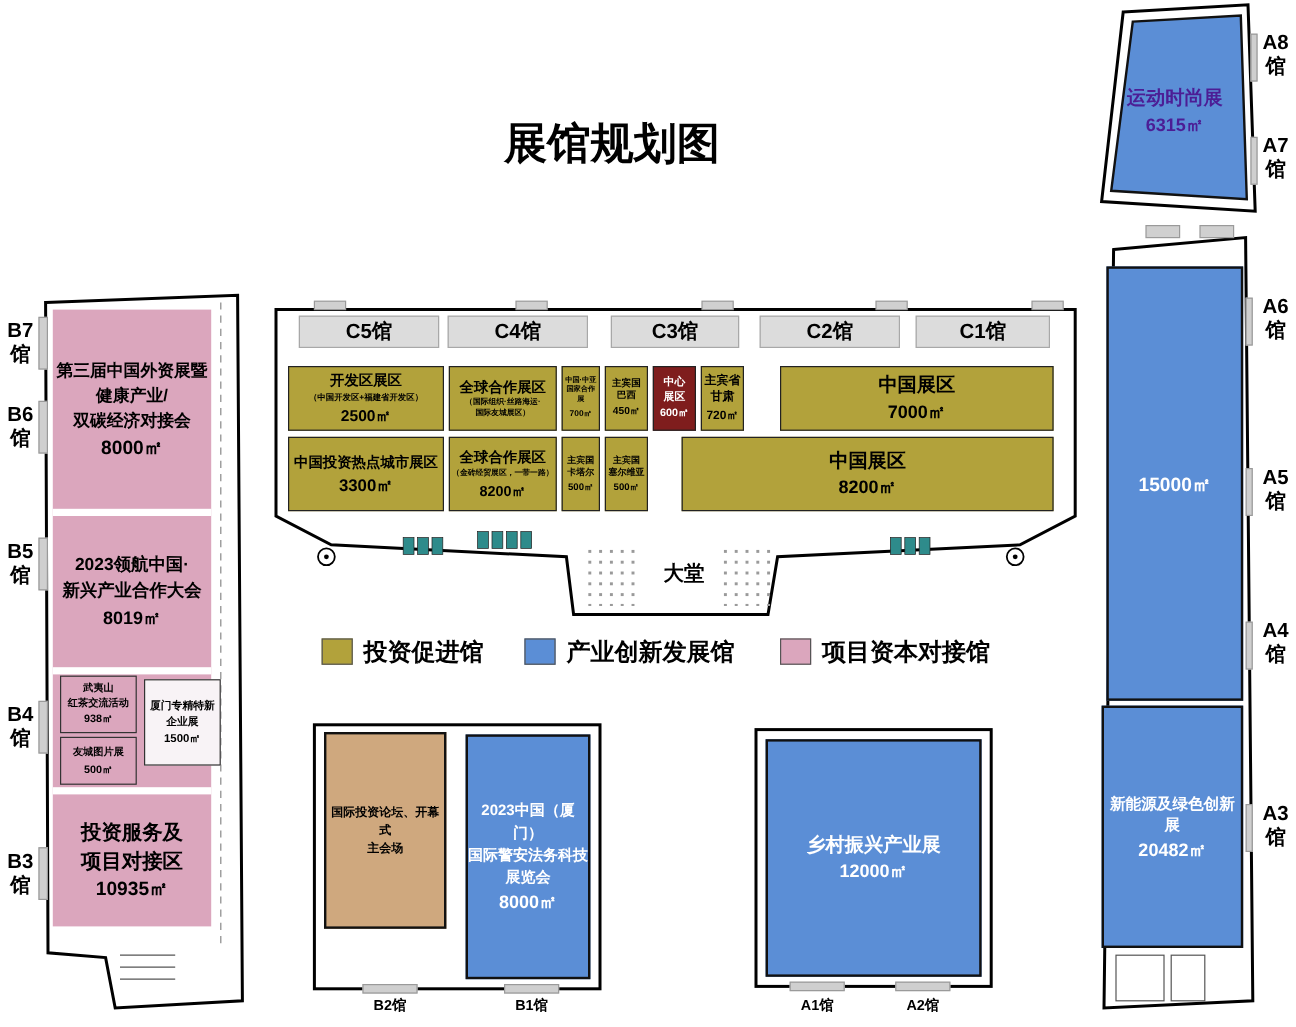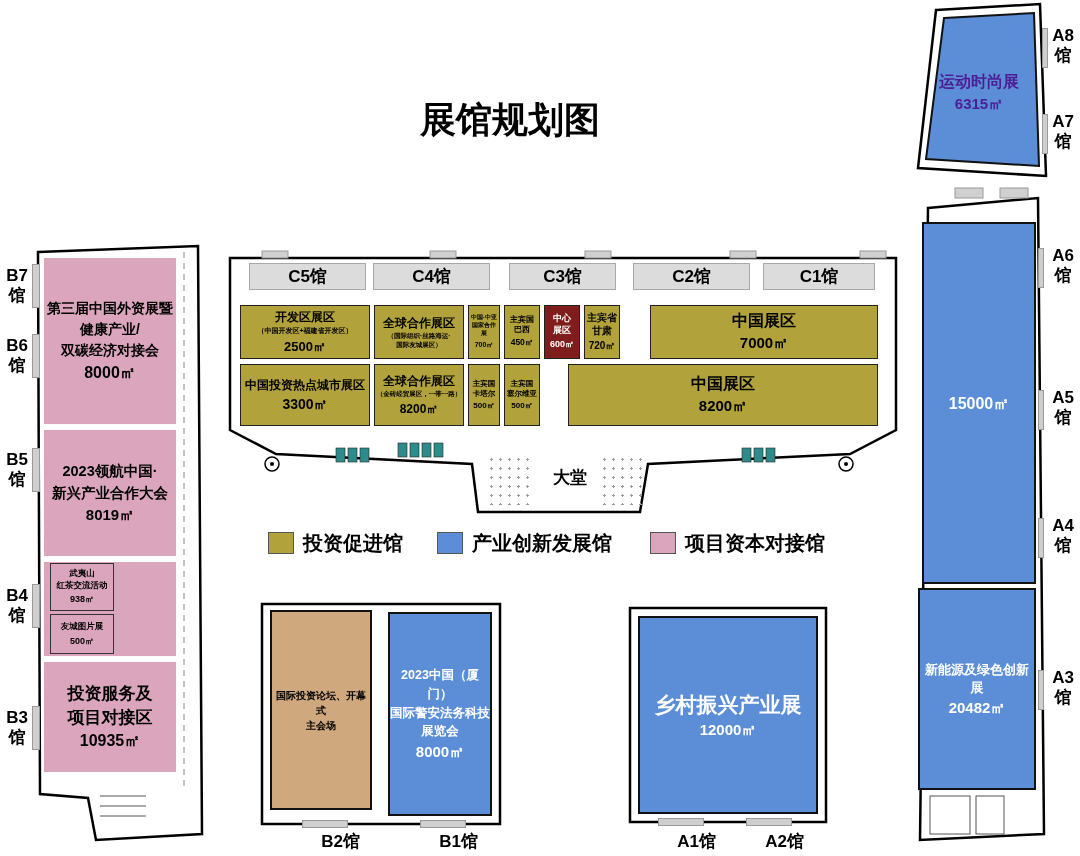--- a/index.html
+++ b/index.html
@@ -20,21 +20,21 @@
   .blue  { background:#5b8ed6; border:2px solid #111; color:#fff; }
   .red   { background:#7f1d1d; border:1.5px solid #222; color:#fff; }
   .tan   { background:#cfa87e; border:2px solid #111; color:#000; }
   .pinkbg { position:absolute; background:#dba6bd; }
   .whitestrip { position:absolute; background:#fff; }
   .smallbox { border:1.5px solid #333; }
   .tab { position:absolute; background:#dcdcdc; border:1px solid #a8a8a8; display:flex;
          align-items:center; justify-content:center; font-weight:bold; }
   .side-label { position:absolute; font-weight:bold; font-size:17px; line-height:1.15;
                 text-align:center; white-space:pre-line; }
-  .bottom-label { position:absolute; font-weight:bold; font-size:17px; width:70px; text-align:right; }
+  .bottom-label { position:absolute; font-weight:bold; font-size:12px; width:70px; text-align:center; }
   .gray-tick { position:absolute; background:#cfcfcf; border:1px solid #9a9a9a; }
   .legend-item { position:absolute; display:flex; align-items:center; gap:9px;
                  font-weight:bold; font-size:20px; height:26px; }
   .legend-swatch { width:26px; height:22px; border:1px solid #555; display:inline-block; }
   .dots { position:absolute; background-image:radial-gradient(#9a9a9a 1.2px, transparent 1.4px);
           background-size:9px 9px; }
   .lobby { position:absolute; font-weight:bold; font-size:17px; text-align:center; }
 </style>
 </head>
 <body>
@@ -118,20 +118,25 @@
   </div>
   <div class="zone smallbox" style="left:50px;top:563px;width:64px;height:48px;background:#dba6bd">
     <div class="zn" style="font-size:8.5px;line-height:1.3">武夷山
 红茶交流活动</div>
     <div class="za" style="font-size:9px">938㎡</div>
   </div>
   <div class="zone smallbox" style="left:50px;top:614px;width:64px;height:40px;background:#dba6bd">
     <div class="zn" style="font-size:8.5px">友城图片展</div>
     <div class="za" style="font-size:9px">500㎡</div>
   </div>
+  <div class="zone smallbox" style="left:120px;top:566px;width:64px;height:72px;background:#f8f3f6">
+    <div class="zn" style="font-size:9px;line-height:1.4">厦门专精特新
+企业展</div>
+    <div class="za" style="font-size:9.5px">1500㎡</div>
+  </div>
   <div class="zone" style="left:44px;top:662px;width:132px;height:110px">
     <div class="zn" style="font-size:17px;line-height:1.4">投资服务及
 项目对接区</div>
     <div class="za" style="font-size:16px">10935㎡</div>
   </div>
 
   <div class="tab" style="left:249px;top:263px;width:117px;height:27px;font-size:17px">C5馆</div>
   <div class="tab" style="left:373px;top:263px;width:117px;height:27px;font-size:17px">C4馆</div>
   <div class="tab" style="left:509px;top:263px;width:107px;height:27px;font-size:17px">C3馆</div>
   <div class="tab" style="left:633px;top:263px;width:117px;height:27px;font-size:17px">C2馆</div>
@@ -205,33 +210,33 @@
   </div>
   <div class="legend-item" style="left:437px;top:530px">
     <span class="legend-swatch" style="background:#5b8ed6"></span>
     <span>产业创新发展馆</span>
   </div>
   <div class="legend-item" style="left:650px;top:530px">
     <span class="legend-swatch" style="background:#dba6bd"></span>
     <span>项目资本对接馆</span>
   </div>
 
-  <div class="zone tan" style="left:270px;top:610px;width:102px;height:200px">
+  <div class="zone tan" style="left:270px;top:610px;width:102px;height:164px">
     <div class="zn" style="font-size:10px;line-height:1.5">国际投资论坛、开幕式
 主会场</div>
   </div>
   <div class="zone blue" style="left:388px;top:612px;width:104px;height:204px">
     <div class="zn" style="font-size:12.5px;line-height:1.5">2023中国（厦门）
 国际警安法务科技
 展览会</div>
     <div class="za" style="font-size:15px">8000㎡</div>
   </div>
 
   <div class="zone blue" style="left:638px;top:616px;width:180px;height:198px">
-    <div class="zn" style="font-size:21px">乡村振兴产业展</div>
+    <div class="zn" style="font-size:16px">乡村振兴产业展</div>
     <div class="za" style="font-size:15px">12000㎡</div>
   </div>
 
   <div class="gray-tick" style="left:302px;top:820px;width:46px;height:8px"></div>
   <div class="gray-tick" style="left:420px;top:820px;width:46px;height:8px"></div>
   <div class="gray-tick" style="left:658px;top:818px;width:46px;height:8px"></div>
   <div class="gray-tick" style="left:746px;top:818px;width:46px;height:8px"></div>
   <div class="bottom-label" style="left:290px;top:830px">B2馆</div>
   <div class="bottom-label" style="left:408px;top:830px">B1馆</div>
   <div class="bottom-label" style="left:646px;top:830px">A1馆</div>

